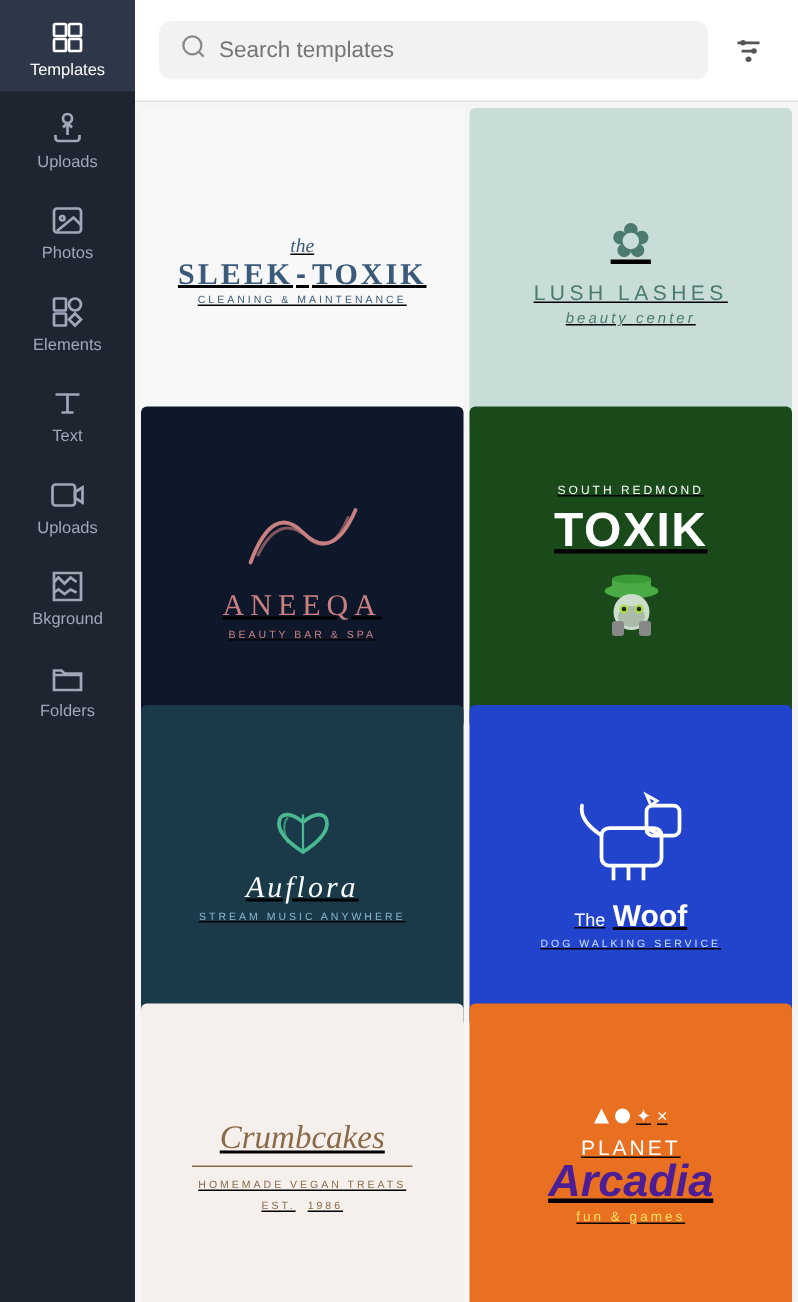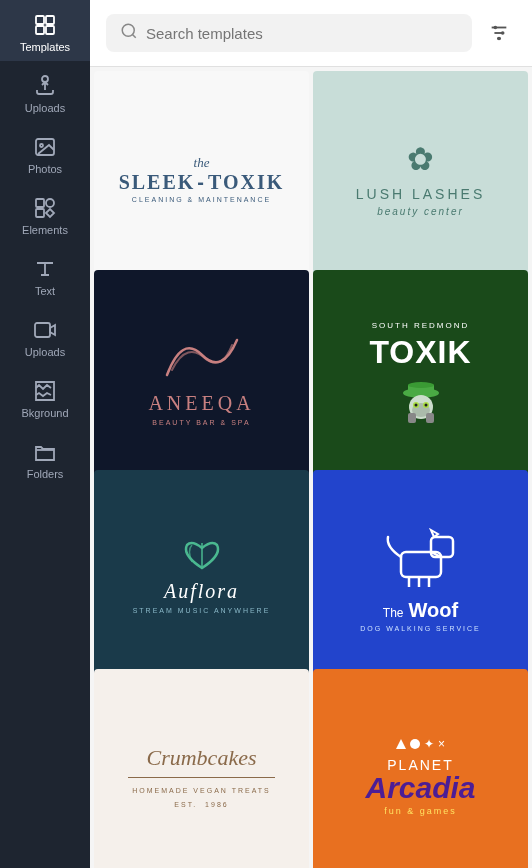--- a/index.html
+++ b/index.html
@@ -165,20 +165,21 @@
     
     .card-content {
       width: 100%;
       height: 100%;
       display: flex;
       flex-direction: column;
       align-items: center;
       justify-content: center;
       padding: 16px;
       text-align: center;
+      text-decoration: underline;
     }
 
     
     .sleek-easy-the {
       font-family: 'Georgia', serif;
       font-style: italic;
       font-size: 13px;
       color: #3a5a7a;
     }
     .sleek-easy-main {

